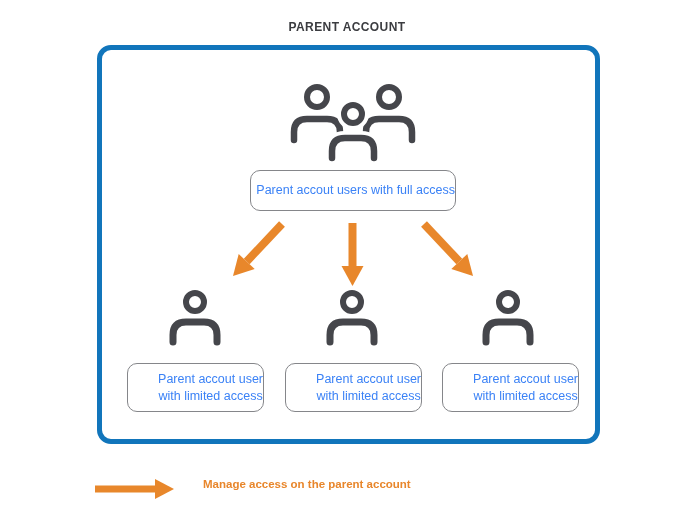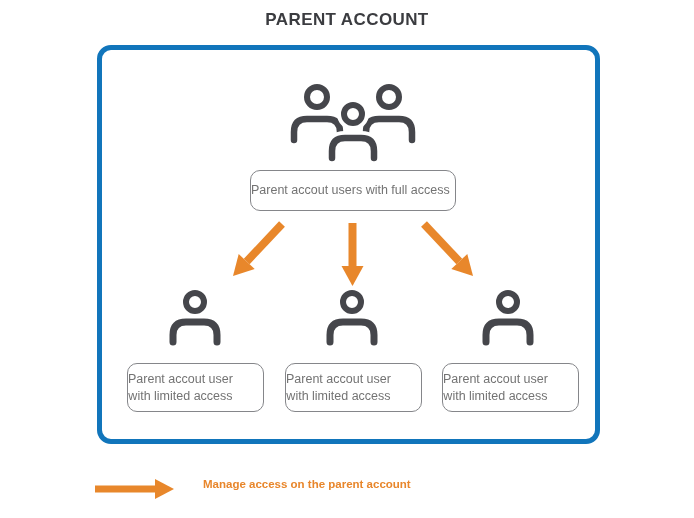--- a/index.html
+++ b/index.html
@@ -10,25 +10,25 @@
   }
   .page {
     position: relative;
     width: 694px;
     height: 518px;
     background: #ffffff;
     overflow: hidden;
   }
   .page-title {
     position: absolute;
-    top: 10px;
+    top: 20px;
     left: 0;
     width: 694px;
     text-align: center;
-    font-size: 17px;
+    font-size: 12px;
     font-weight: 700;
     letter-spacing: 0.4px;
     color: #3b3c40;
     margin: 0;
   }
   .panel {
     position: absolute;
     left: 97px;
     top: 45px;
     width: 503px;
@@ -44,26 +44,26 @@
     top: 30px;
     width: 160px;
     height: 84px;
   }
   .node {
     position: absolute;
     box-sizing: border-box;
     border: 1.5px solid #85868a;
     border-radius: 10px;
     background: #ffffff;
-    color: #737373;
+    color: #3b82f6;
     font-size: 12.5px;
     line-height: 1.3;
     display: flex;
     align-items: center;
-    justify-content: flex-start;
+    justify-content: flex-end;
     text-align: center;
     white-space: pre-line;
   }
   .node-full {
     left: 148px;
     top: 120px;
     width: 206px;
     height: 41px;
   }
   .node-limited-0 { left: 25px;  top: 313px; width: 137px; height: 49px; }

